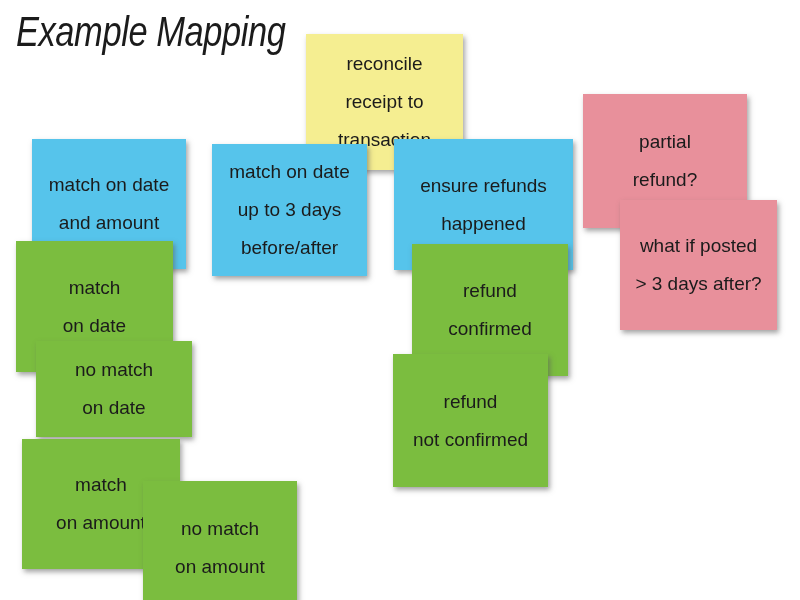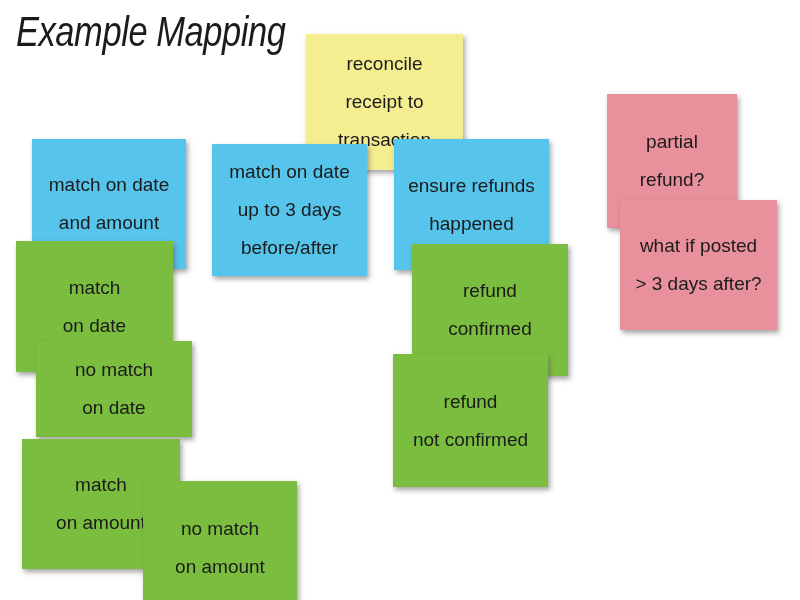--- a/index.html
+++ b/index.html
@@ -38,28 +38,28 @@
   .note .note-text {
     display: block;
     text-align: center;
     white-space: pre-line;
   }
 
   
   .pos-reconcile            { left: 306px; top: 10px;  width: 157px; height: 136px; z-index: 1; }
   .pos-match-date-amount    { left: 32px;  top: 115px; width: 154px; height: 130px; z-index: 2; }
   .pos-match-date-window    { left: 212px; top: 120px; width: 155px; height: 132px; z-index: 2; }
-  .pos-ensure-refunds       { left: 394px; top: 115px; width: 155px; height: 131px; z-index: 2; }
+  .pos-ensure-refunds       { left: 394px; top: 115px; width: 179px; height: 131px; z-index: 2; }
   .pos-match-on-date        { left: 16px;  top: 217px; width: 157px; height: 131px; z-index: 3; }
   .pos-no-match-on-date     { left: 36px;  top: 317px; width: 156px; height: 96px;  z-index: 4; }
   .pos-match-on-amount      { left: 22px;  top: 415px; width: 158px; height: 130px; z-index: 5; }
   .pos-no-match-on-amount   { left: 143px; top: 457px; width: 154px; height: 134px; z-index: 6; }
   .pos-refund-confirmed     { left: 412px; top: 220px; width: 156px; height: 132px; z-index: 3; }
   .pos-refund-not-confirmed { left: 393px; top: 330px; width: 155px; height: 133px; z-index: 4; }
-  .pos-partial-refund       { left: 607px; top: 70px;  width: 130px; height: 134px; z-index: 1; }
+  .pos-partial-refund       { left: 583px; top: 70px;  width: 164px; height: 134px; z-index: 1; }
   .pos-posted-after         { left: 620px; top: 176px; width: 157px; height: 130px; z-index: 2; }
 </style>
 </head>
 <body style="background: rgb(255, 255, 255);">
 
 <div class="stage">
 
   <div class="title" style="color: rgb(27, 27, 27);">Example Mapping</div>
 
   <div class="note pos-reconcile" style="background-color: rgb(245, 238, 145); color: rgb(27, 27, 27);">

